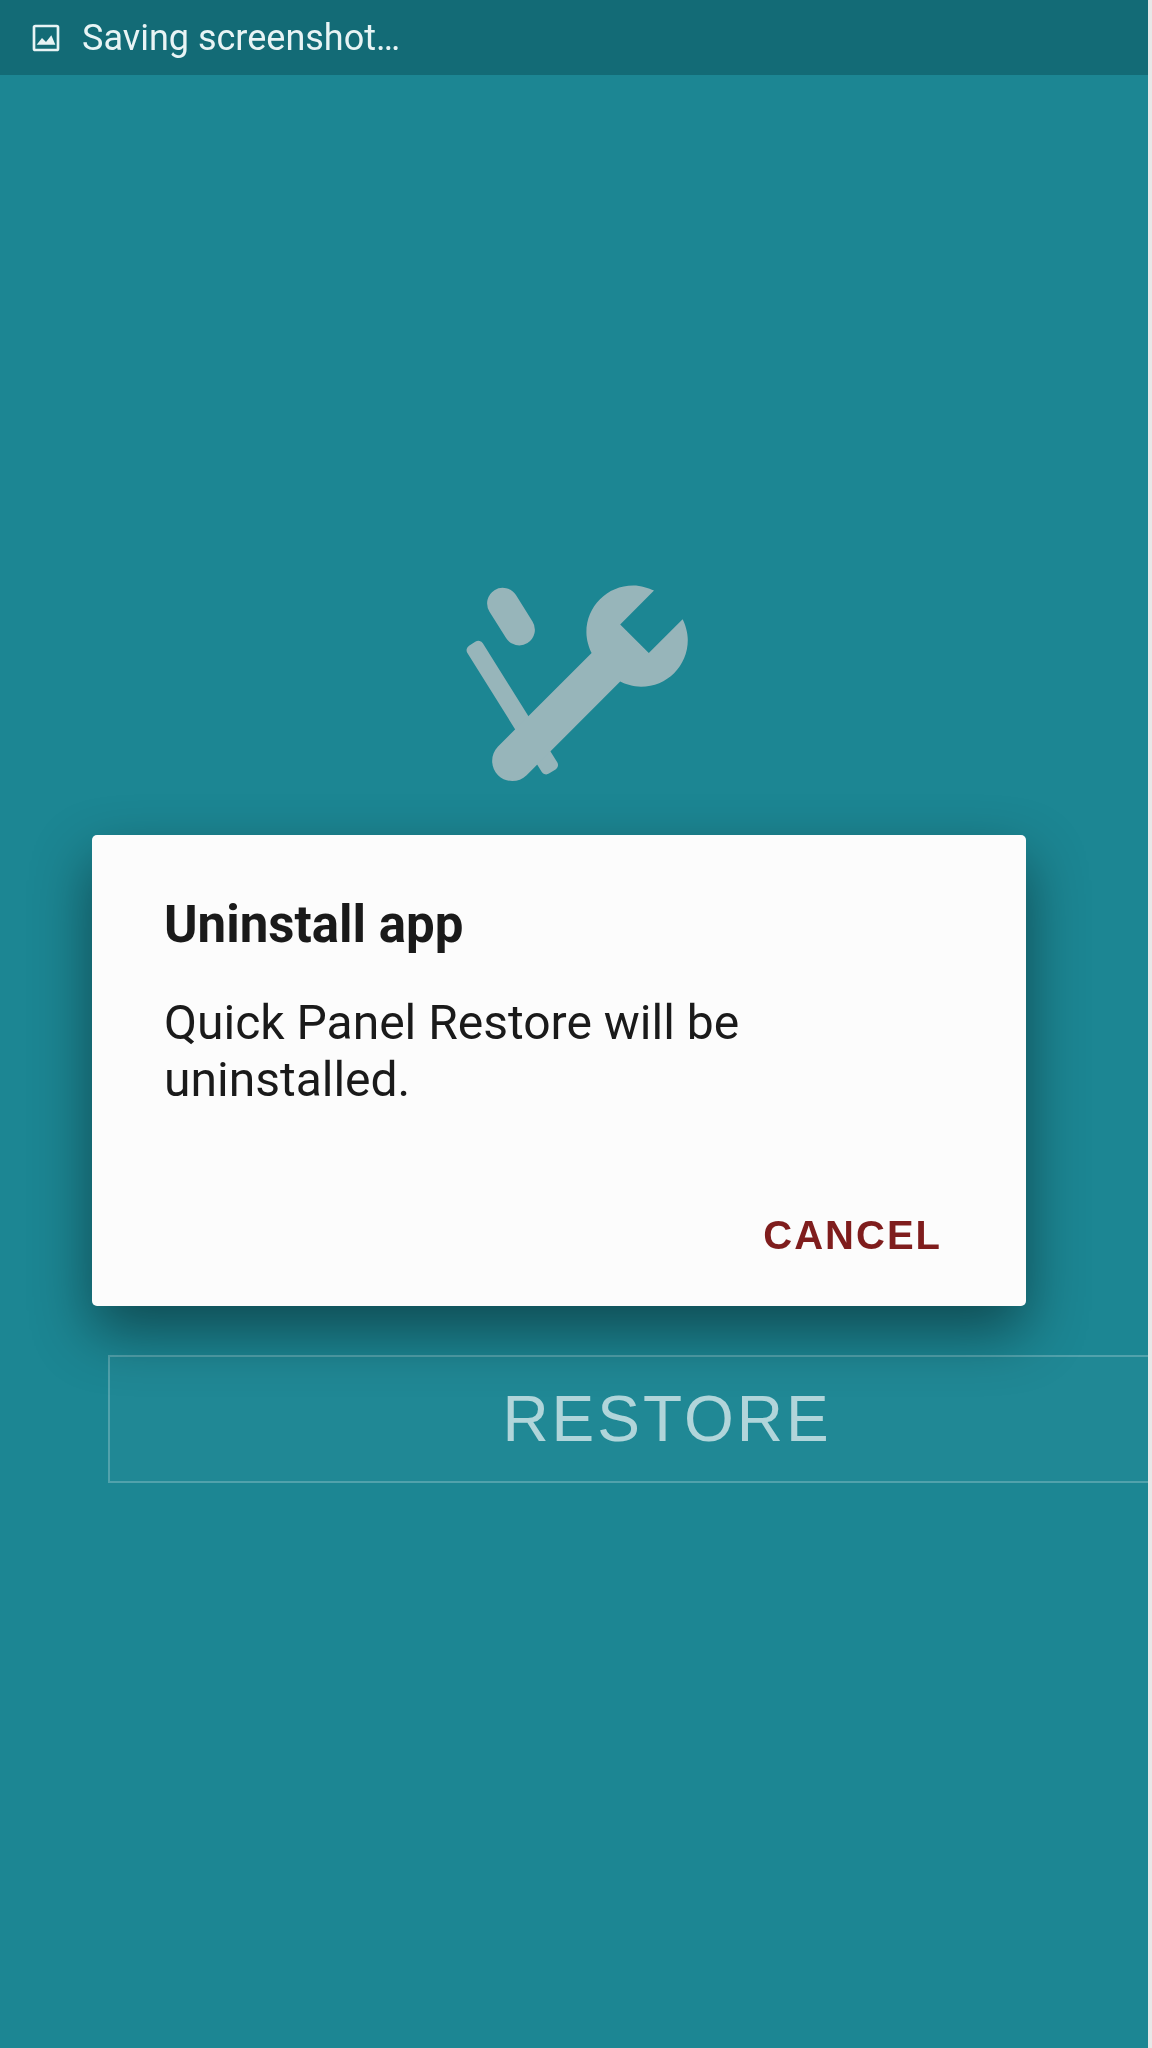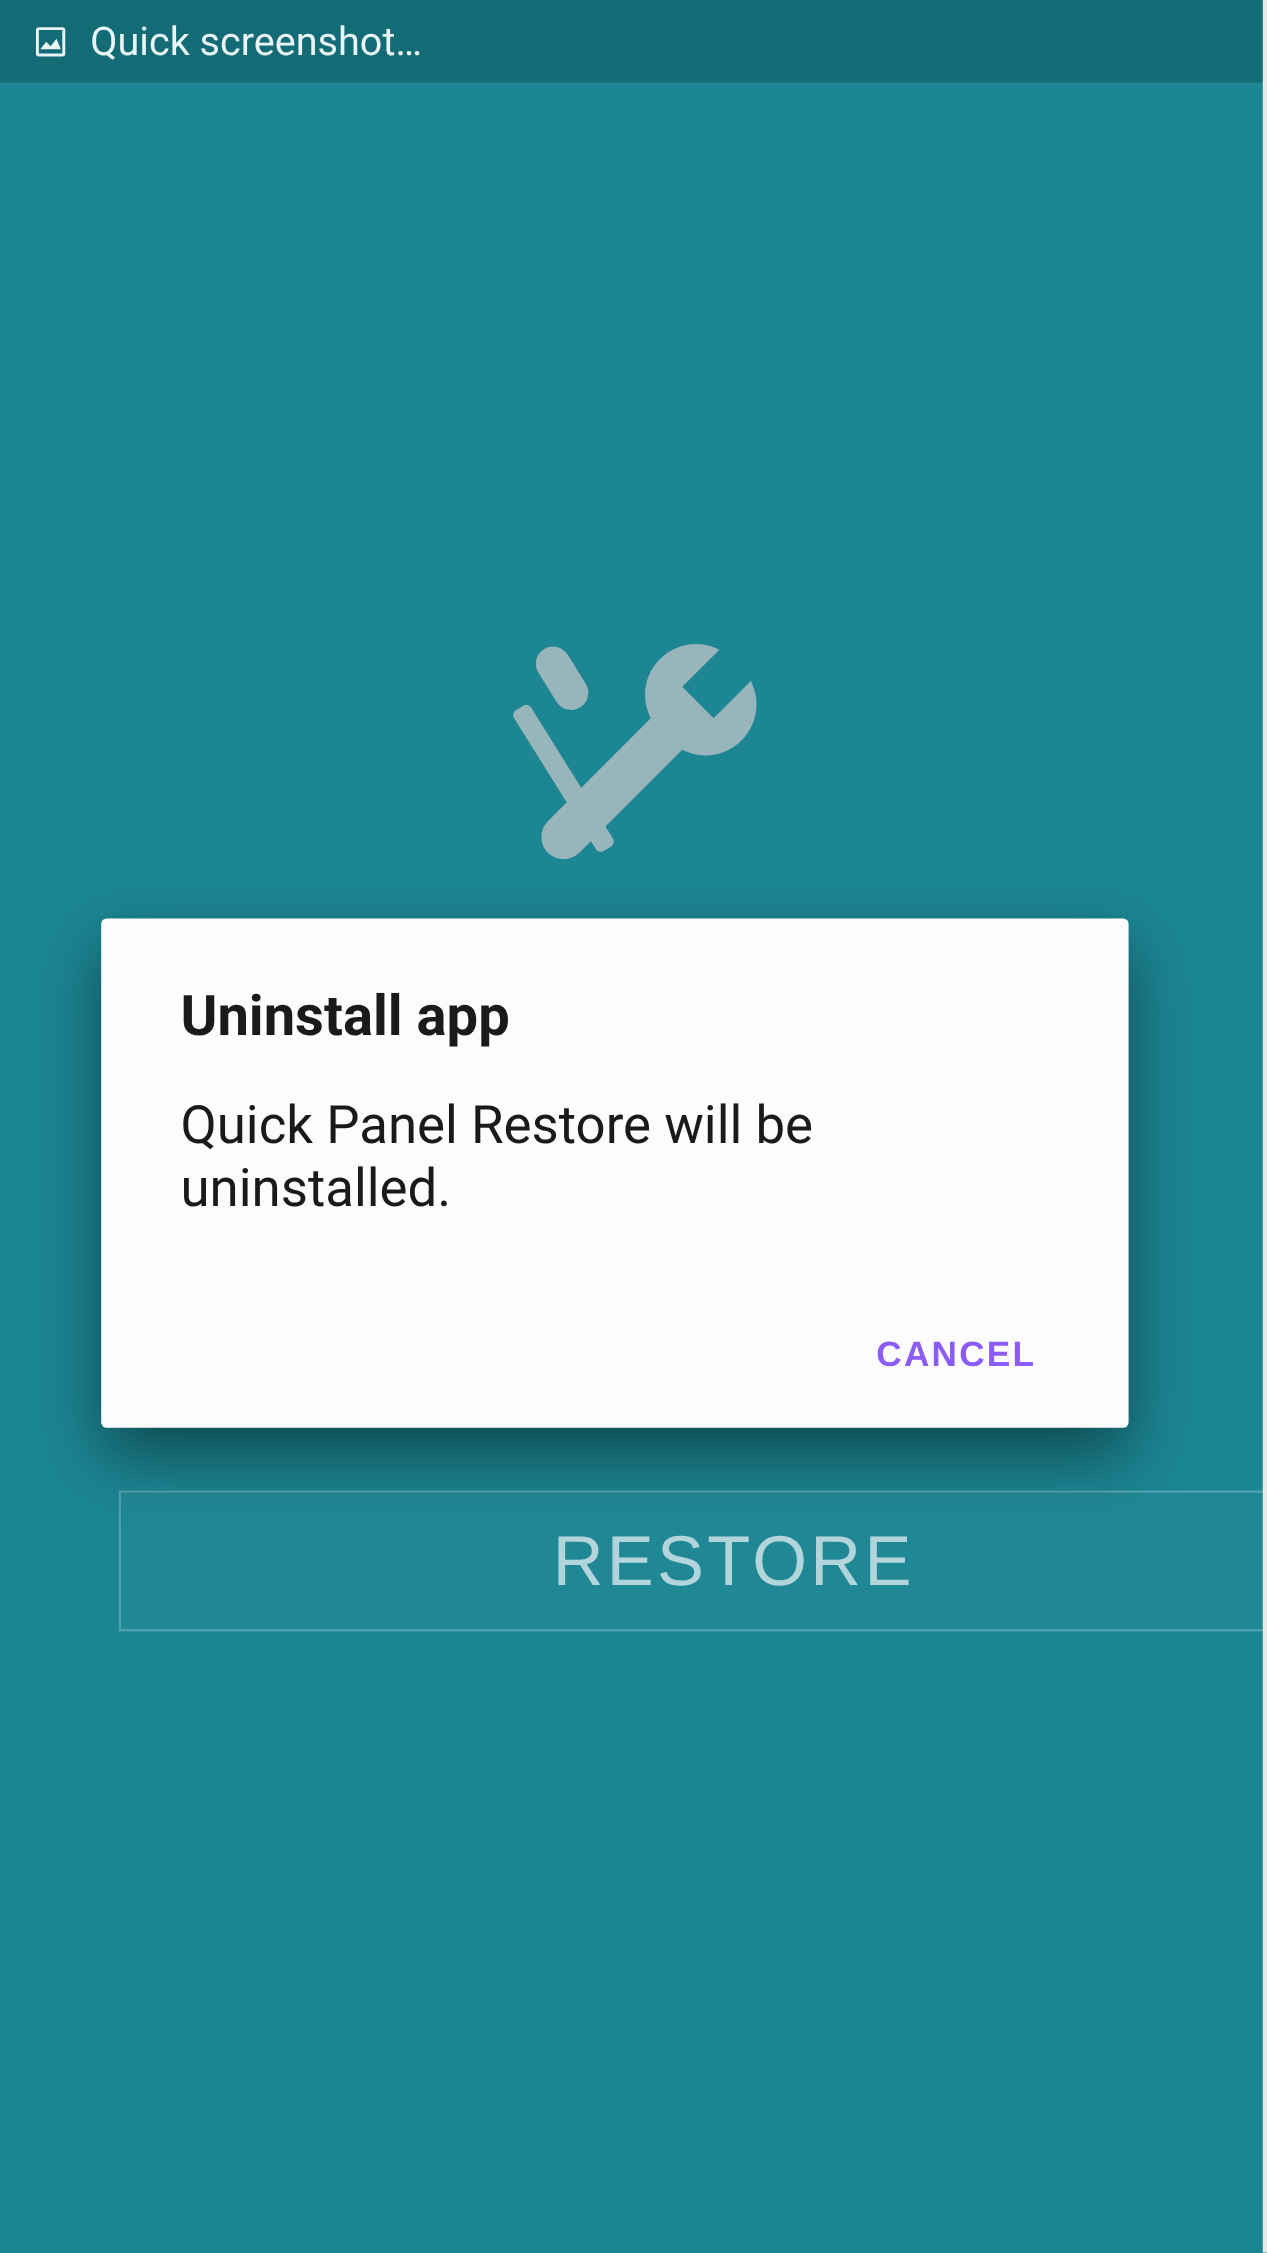--- a/index.html
+++ b/index.html
@@ -109,22 +109,22 @@
     .dialog-actions {
       display: flex;
       justify-content: flex-end;
       gap: 110px;
       padding-right: 12px;
     }
     
     .dialog-button {
       background: none;
       border: none;
-      color: #8b5cf6;
-      font-size: 32px;
+      color: #7f1d1d;
+      font-size: 40px;
       font-weight: 700;
       letter-spacing: 2px;
       cursor: pointer;
       padding: 10px 0;
       text-align: center;
     }
     
     .right-edge {
       position: absolute;
       top: 0;
@@ -137,21 +137,21 @@
 </head>
 <body>
 
 <div class="status-bar">
   <span class="status-icon">
     <svg viewBox="0 0 24 24" width="32" height="32">
       <rect x="3" y="3" width="18" height="18" rx="1" fill="none" stroke="#e8f4f5" stroke-width="2"></rect>
       <path d="M 5 17 L 9 12 L 12 15 L 16 10 L 19 17 Z" fill="#e8f4f5"></path>
     </svg>
   </span>
-  <span class="status-text">Quick screenshot…</span>
+  <span class="status-text">Saving screenshot…</span>
 </div>
 
 <div class="main-content">
   <div class="tools-icon">
     <svg viewBox="0 0 100 100" width="260" height="260">
       <g fill="#97b5ba">
 
         <rect x="19" y="4" width="12" height="24" rx="6" transform="rotate(-32 25 16)"></rect>
         <rect x="22" y="22" width="7" height="58" rx="2" transform="rotate(-32 25.5 51)"></rect>
 

